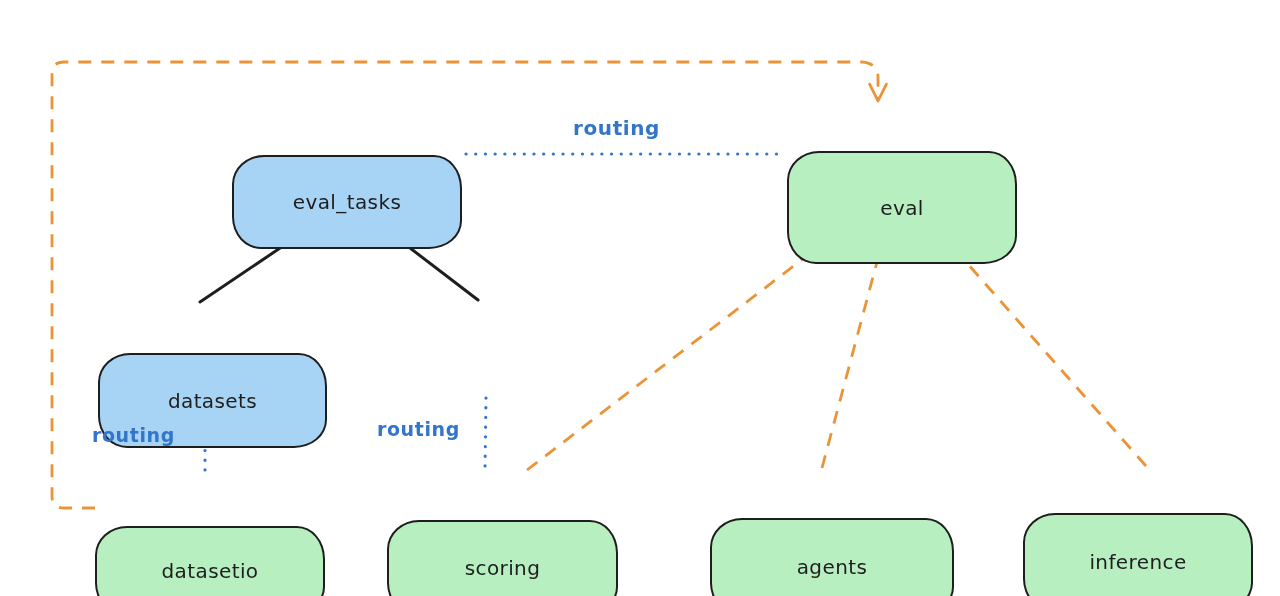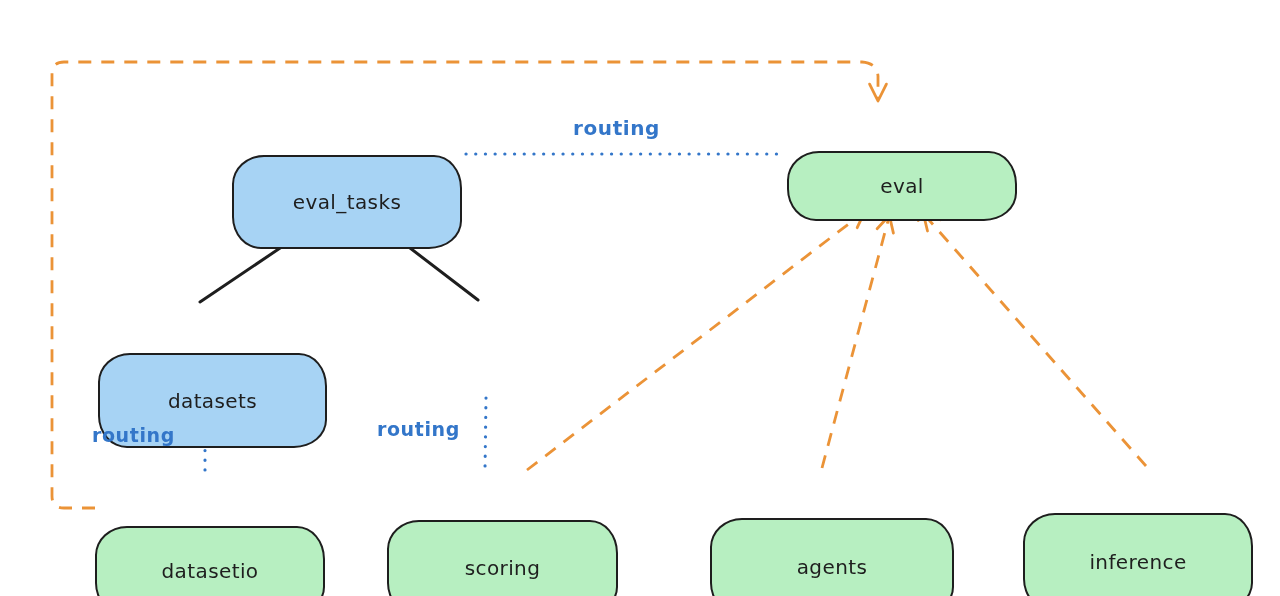--- a/index.html
+++ b/index.html
@@ -97,21 +97,21 @@
       <path d="M 1146,466 L 914,203" stroke-dasharray="13 10"></path>
       <path d="M 918.2,220.5 L 914,203 L 930.9,209.3" stroke-linecap="round"></path>
       <path d="M 927.5,231.0 L 923.3,213.5 L 940.2,219.8" stroke-linecap="round"></path>
     </g>
   </svg>
 
   <div class="node node--blue" style="left:232px; top:107px; width:230px; height:94px;">
     <span class="node-label">eval_tasks</span>
   </div>
 
-  <div class="node node--green" style="left:787px; top:103px; width:230px; height:70px;">
+  <div class="node node--green" style="left:787px; top:103px; width:230px; height:113px;">
     <span class="node-label">eval</span>
   </div>
 
   <div class="node node--blue" style="left:98px; top:305px; width:229px; height:95px;">
     <span class="node-label">datasets</span>
   </div>
 
 
   <div class="node node--green" style="left:95px; top:478px; width:230px; height:89px;">
     <span class="node-label">datasetio</span>

